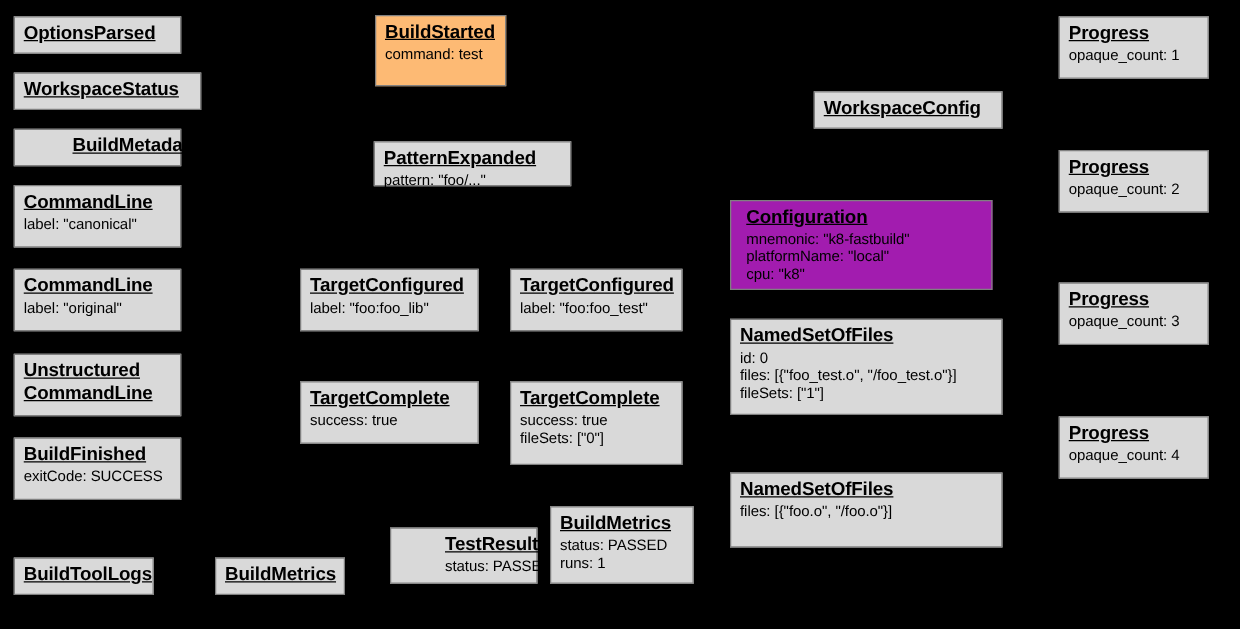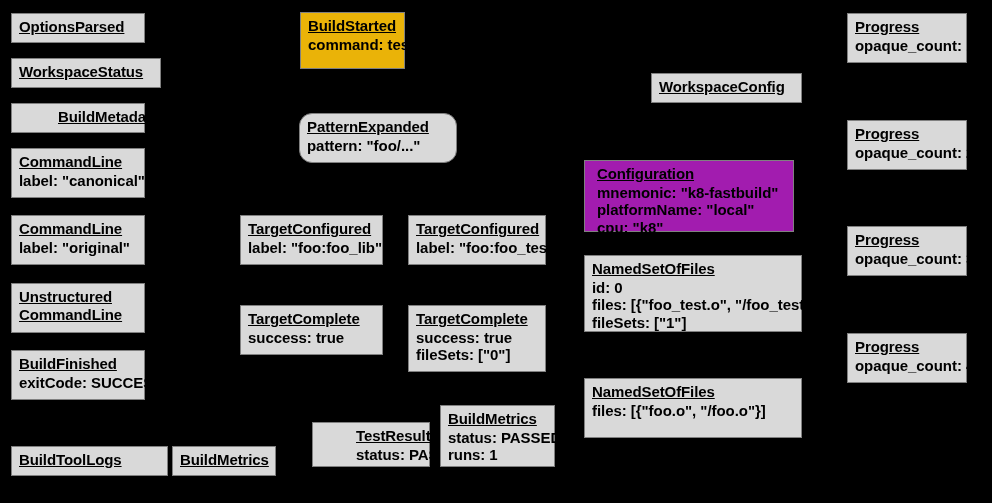--- a/index.html
+++ b/index.html
@@ -31,22 +31,22 @@
     text-decoration: underline;
     letter-spacing: -0.1px;
     white-space: nowrap;
     margin-bottom: 1px;
   }
   .node .title.wrap {
     white-space: normal;
   }
   .node .field {
     display: block;
-    font-size: 15px;
-    font-weight: bold;
+    font-size: 12px;
+    font-weight: normal;
     white-space: nowrap;
     letter-spacing: -0.05px;
   }
 </style>
 </head>
 <body>
 
 <div id="canvas" style="width: 992px; height: 503px; background: rgb(0, 0, 0);">
     <div class="node" style="left: 11px; top: 13px; width: 134px; height: 30px; background: rgb(217, 217, 217); border-color: rgb(128, 128, 128); color: rgb(0, 0, 0);">
       <span class="title">OptionsParsed</span>
@@ -65,31 +65,31 @@
       <span class="title">CommandLine</span>
       <span class="field">label: "original"</span>
     </div>
     <div class="node" style="left: 11px; top: 350px; width: 134px; height: 50px; background: rgb(217, 217, 217); border-color: rgb(128, 128, 128); color: rgb(0, 0, 0);">
       <span class="title">BuildFinished</span>
       <span class="field">exitCode: SUCCESS</span>
     </div>
     <div class="node" style="left: 11px; top: 283px; width: 134px; height: 50px; background: rgb(217, 217, 217); border-color: rgb(128, 128, 128); color: rgb(0, 0, 0);">
       <span class="title wrap">Unstructured CommandLine</span>
     </div>
-    <div class="node" style="left: 11px; top: 446px; width: 157px; height: 30px; background: rgb(217, 217, 217); border-color: rgb(128, 128, 128); color: rgb(0, 0, 0);">
+    <div class="node" style="left: 11px; top: 446px; width: 112px; height: 30px; background: rgb(217, 217, 217); border-color: rgb(128, 128, 128); color: rgb(0, 0, 0);">
       <span class="title">BuildToolLogs</span>
     </div>
     <div class="node" style="left: 172px; top: 446px; width: 104px; height: 30px; background: rgb(217, 217, 217); border-color: rgb(128, 128, 128); color: rgb(0, 0, 0);">
       <span class="title">BuildMetrics</span>
     </div>
-    <div class="node" style="left: 300px; top: 12px; width: 105px; height: 57px; background: #eab308; border-color: rgb(128, 128, 128); color: rgb(0, 0, 0);">
+    <div class="node" style="left: 300px; top: 12px; width: 105px; height: 57px; background: #fdba74; border-color: rgb(128, 128, 128); color: rgb(0, 0, 0);">
       <span class="title">BuildStarted</span>
       <span class="field">command: test</span>
     </div>
-    <div class="node" style="left: 299px; top: 113px; width: 158px; height: 50px; background: rgb(217, 217, 217); border-color: rgb(128, 128, 128); color: rgb(0, 0, 0); border-radius: 13px;">
+    <div class="node" style="left: 299px; top: 113px; width: 158px; height: 36px; background: rgb(217, 217, 217); border-color: rgb(128, 128, 128); color: rgb(0, 0, 0);">
       <span class="title">PatternExpanded</span>
       <span class="field">pattern: "foo/..."</span>
     </div>
     <div class="node" style="left: 240px; top: 215px; width: 143px; height: 50px; background: rgb(217, 217, 217); border-color: rgb(128, 128, 128); color: rgb(0, 0, 0);">
       <span class="title">TargetConfigured</span>
       <span class="field">label: "foo:foo_lib"</span>
     </div>
     <div class="node" style="left: 408px; top: 215px; width: 138px; height: 50px; background: rgb(217, 217, 217); border-color: rgb(128, 128, 128); color: rgb(0, 0, 0);">
       <span class="title">TargetConfigured</span>
       <span class="field">label: "foo:foo_test"</span>

